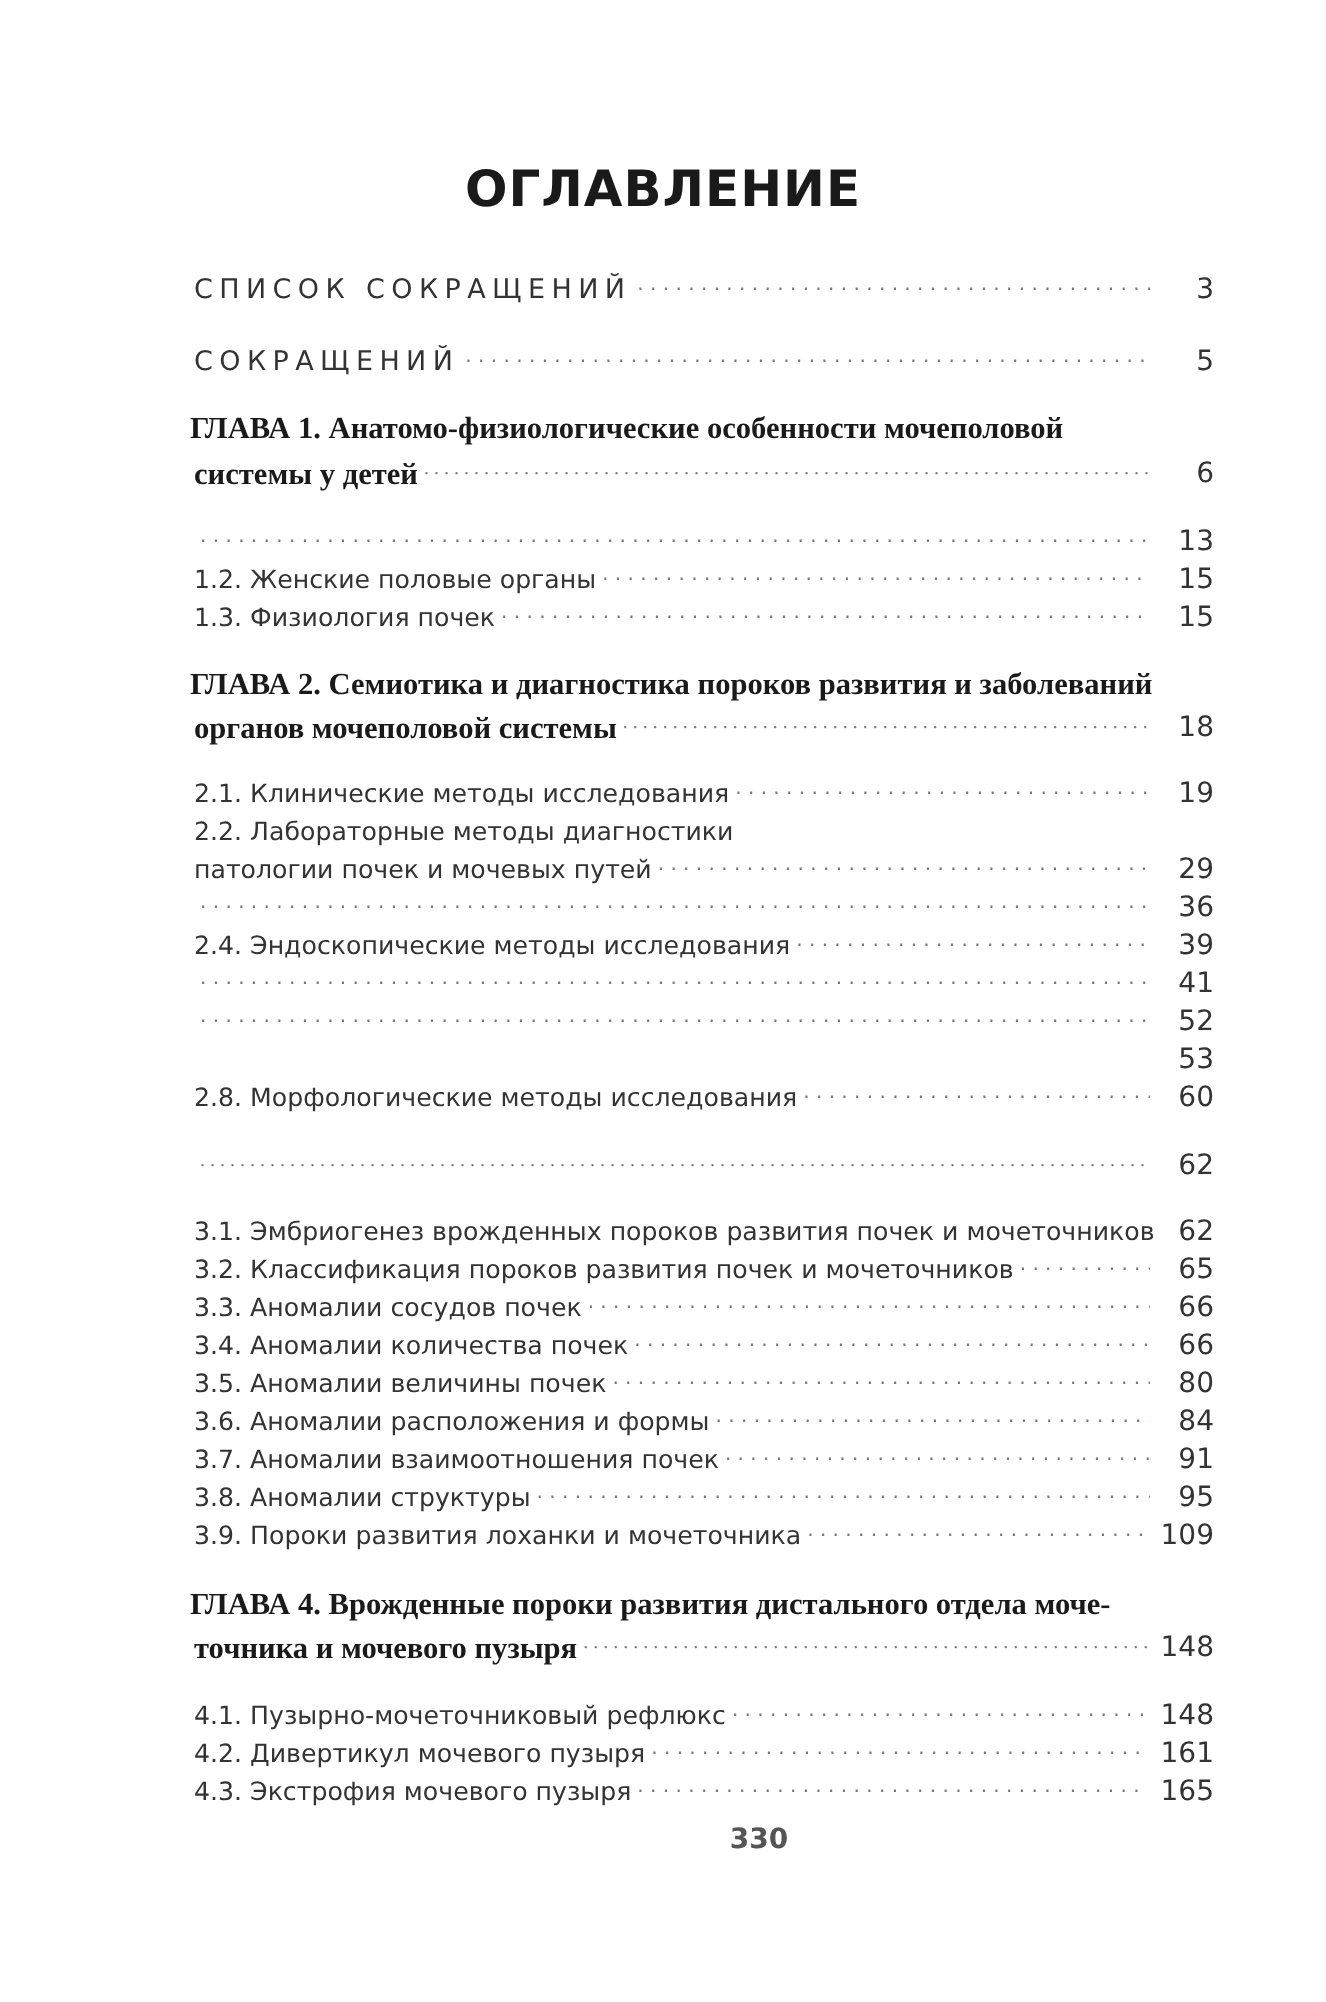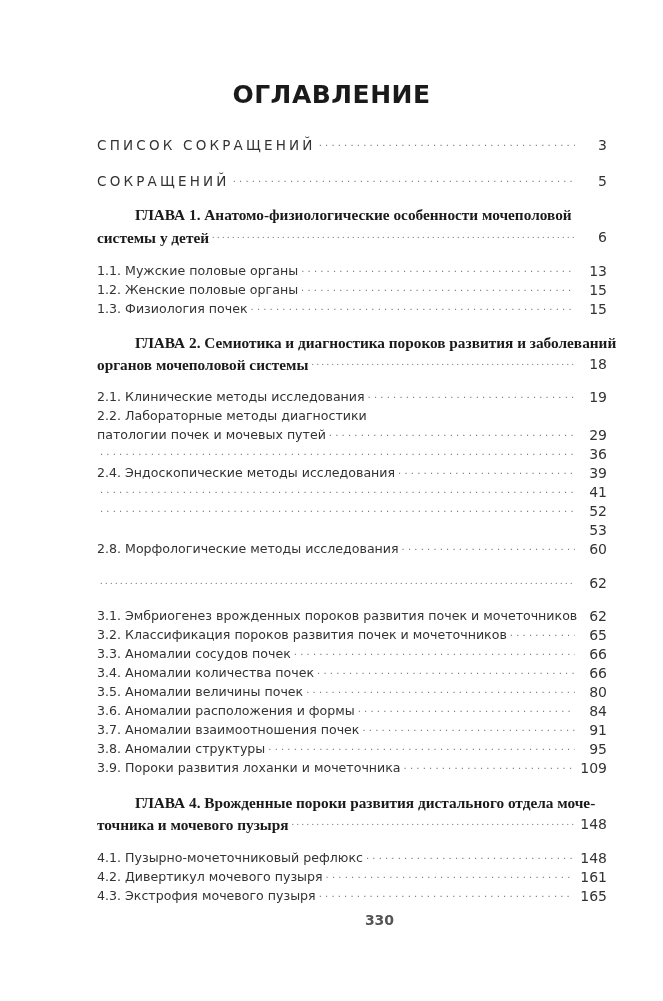--- a/index.html
+++ b/index.html
@@ -16,21 +16,21 @@
   }
   .row .label { flex: 0 0 auto; }
   .row .dots { flex: 1 1 auto; overflow: hidden; color: #777; letter-spacing: 3.1px; margin: 0 6px 0 3px; font-size: 10px; }
   .row .dots::after { content: ". . . . . . . . . . . . . . . . . . . . . . . . . . . . . . . . . . . . . . . . . . . . . . . . . . . . . . . . . . . . . . . . . . . . . . . . . . . . . . . . . . . . . . . . . . . . . . . . . . . . . . . . . . . . . . . . . . . . . . . . . . . . . . . . . . . . . . . . . ."; letter-spacing: 0; }
   .row .page-num { flex: 0 0 auto; min-width: 26px; text-align: right; font-size: 14px; color: #333; }
   .row.nodots .spacer { flex: 1 1 auto; }
   .row.top { font-size: 13.5px; letter-spacing: 3.2px; color: #333; }
   .row.top .page-num { letter-spacing: 0; }
   .chapter-line1 {
     position: absolute; left: 0; width: 510px;
-    font-family: "Liberation Serif", serif; font-weight: bold; font-size: 15.3px; color: #1a1a1a; white-space: nowrap; margin-left: 40px;
+    font-family: "Liberation Serif", serif; font-weight: bold; font-size: 15.3px; color: #1a1a1a; white-space: nowrap;
   }
   .row.chap { font-family: "Liberation Serif", serif; }
   .row.chap .label { font-weight: bold; font-size: 15.3px; color: #1a1a1a; }
   .row.chap .page-num { font-family: "DejaVu Sans", sans-serif; }
   .footer {
     position: absolute; left: 0; width: 663px; top: 912px; text-align: center;
     font-family: "DejaVu Sans", sans-serif; font-weight: bold; font-size: 14px; color: #555; padding-left: 48px;
   }
 </style>
 </head>
@@ -52,21 +52,20 @@
       <span class="page-num">5</span>
     </div>
 
     <div class="chapter-line1" style="top:206px">ГЛАВА 1. Анатомо-физиологические особенности мочеполовой</div>
     <div class="row chap" style="top:229px">
       <span class="label">системы у детей</span>
       <span class="dots"></span>
       <span class="page-num">6</span>
     </div>
     <div class="row" style="top:263px">
-      <span class="label">1.1. Мужские половые органы</span>
       <span class="dots"></span>
       <span class="page-num">13</span>
     </div>
     <div class="row" style="top:282px">
       <span class="label">1.2. Женские половые органы</span>
       <span class="dots"></span>
       <span class="page-num">15</span>
     </div>
     <div class="row" style="top:301px">
       <span class="label">1.3. Физиология почек</span>

